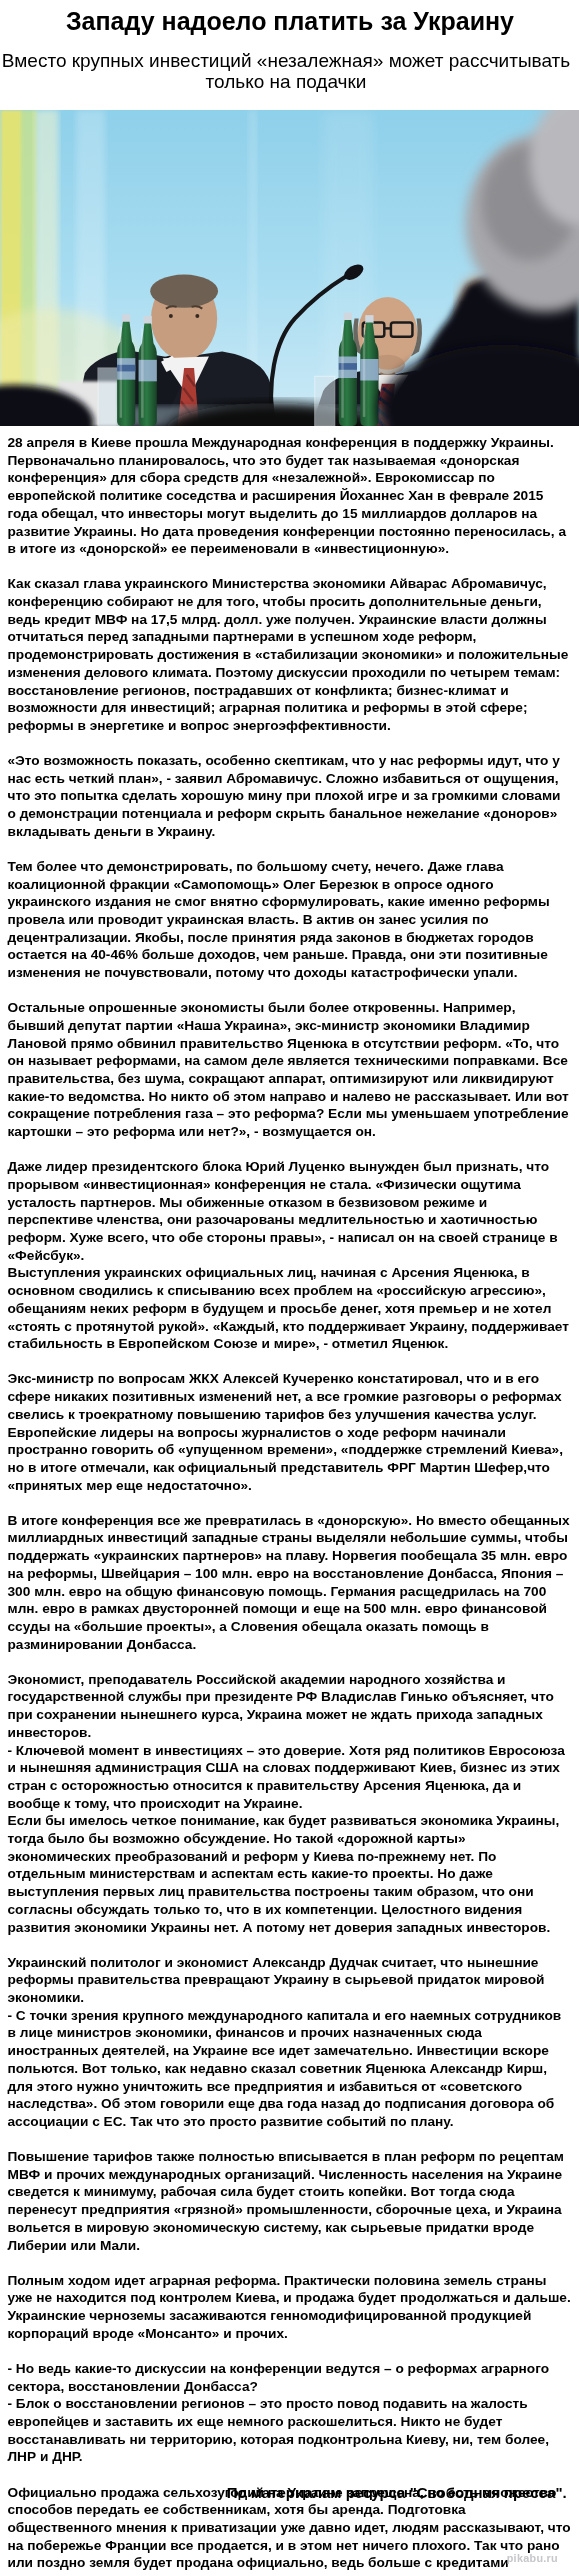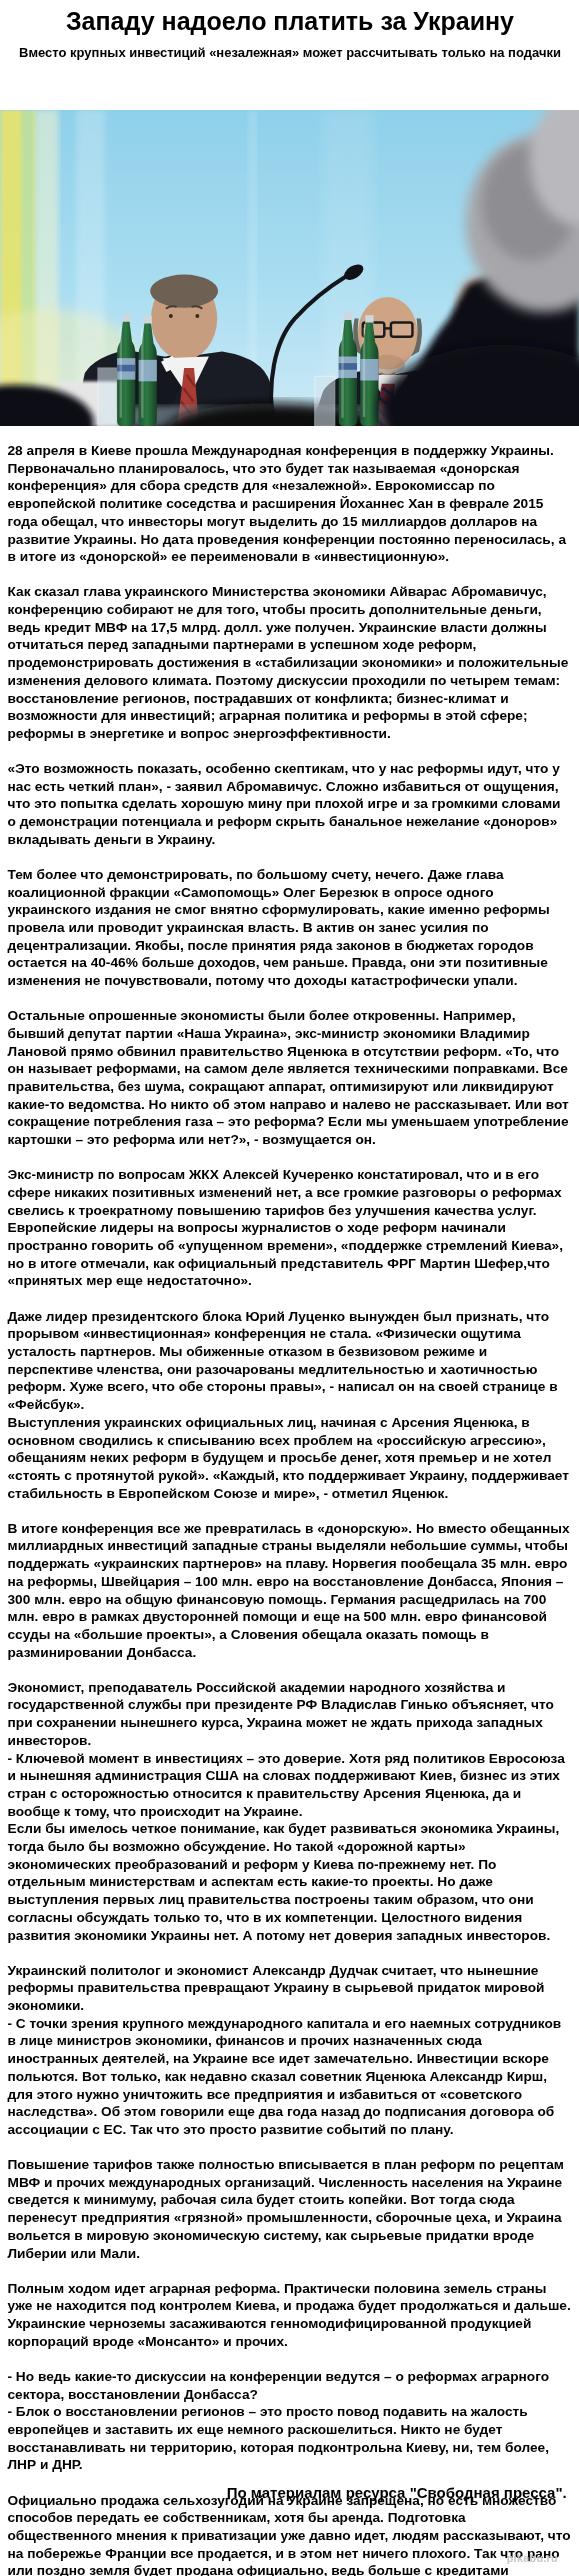--- a/index.html
+++ b/index.html
@@ -2,30 +2,30 @@
 <html style="font-size:13.3px"><head>
 <meta charset="utf-8">
 <style>
   html,body{margin:0;padding:0;background:#ffffff;}
   .page{
     width:580px;height:2576px;position:relative;overflow:hidden;
     background:#ffffff;color:#000;
     font-family:"Liberation Sans", sans-serif;
   }
   .header{height:110px;box-sizing:border-box;padding-top:5.8px;
-    display:flex;flex-direction:column;align-items:center;}
+    display:flex;flex-direction:column;}
   .title{font-size:25px;font-weight:bold;line-height:30px;text-align:center;}
-  .subtitle{font-size:13px;font-weight:bold;line-height:21px;text-align:center;
-    margin-top:6px;white-space:pre-line;max-width:572px;}
+  .subtitle{font-size:19px;font-weight:normal;line-height:21px;text-align:center;
+    margin-top:14px;white-space:pre-line;max-width:572px;}
   .photo-wrap{width:580px;height:316px;overflow:hidden;background:#a6d9ee;}
   .photo-wrap svg{display:block;}
   .article{padding:0 7.5px;margin-top:5.8px;font-size:13.7px;font-weight:bold;
     line-height:17.7px;text-align:left;}
   .para{margin:17.4px 0;white-space:pre-line;}
-  .para:first-child{margin-top:16px;}
+  .para:first-child{margin-top:8px;}
   .attribution{position:absolute;top:2484px;right:13.3px;
     font-size:15px;font-weight:bold;}
   .watermark{position:absolute;top:2552px;right:22px;font-size:10.8px;
     font-weight:bold;color:#c6c6cb;letter-spacing:0.3px;}
 </style>
 </head>
 <body>
 
 <div class="page">
 
@@ -155,24 +155,24 @@
       </g>
     </svg>
   </div>
 
   <div class="article">
       <p class="para">28 апреля в Киеве прошла Международная конференция в поддержку Украины. Первоначально планировалось, что это будет так называемая «донорская конференция» для сбора средств для «незалежной». Еврокомиссар по европейской политике соседства и расширения Йоханнес Хан в феврале 2015 года обещал, что инвесторы могут выделить до 15 миллиардов долларов на развитие Украины. Но дата проведения конференции постоянно переносилась, а в итоге из «донорской» ее переименовали в «инвестиционную».</p>
       <p class="para">Как сказал глава украинского Министерства экономики Айварас Абромавичус, конференцию собирают не для того, чтобы просить дополнительные деньги, ведь кредит МВФ на 17,5 млрд. долл. уже получен. Украинские власти должны отчитаться перед западными партнерами в успешном ходе реформ, продемонстрировать достижения в «стабилизации экономики» и положительные изменения делового климата. Поэтому дискуссии проходили по четырем темам: восстановление регионов, пострадавших от конфликта; бизнес-климат и возможности для инвестиций; аграрная политика и реформы в этой сфере; реформы в энергетике и вопрос энергоэффективности.</p>
       <p class="para">«Это возможность показать, особенно скептикам, что у нас реформы идут, что у нас есть четкий план», - заявил Абромавичус. Сложно избавиться от ощущения, что это попытка сделать хорошую мину при плохой игре и за громкими словами о демонстрации потенциала и реформ скрыть банальное нежелание «доноров» вкладывать деньги в Украину.</p>
       <p class="para">Тем более что демонстрировать, по большому счету, нечего. Даже глава коалиционной фракции «Самопомощь» Олег Березюк в опросе одного украинского издания не смог внятно сформулировать, какие именно реформы провела или проводит украинская власть. В актив он занес усилия по децентрализации. Якобы, после принятия ряда законов в бюджетах городов остается на 40-46% больше доходов, чем раньше. Правда, они эти позитивные изменения не почувствовали, потому что доходы катастрофически упали.</p>
       <p class="para">Остальные опрошенные экономисты были более откровенны. Например, бывший депутат партии «Наша Украина», экс-министр экономики Владимир Лановой прямо обвинил правительство Яценюка в отсутствии реформ. «То, что он называет реформами, на самом деле является техническими поправками. Все правительства, без шума, сокращают аппарат, оптимизируют или ликвидируют какие-то ведомства. Но никто об этом направо и налево не рассказывает. Или вот сокращение потребления газа – это реформа? Если мы уменьшаем употребление картошки – это реформа или нет?», - возмущается он.</p>
+      <p class="para">Даже лидер президентского блока Юрий Луценко вынужден был признать, что прорывом «инвестиционная» конференция не стала. «Физически ощутима усталость партнеров. Мы обиженные отказом в безвизовом режиме и перспективе членства, они разочарованы медлительностью и хаотичностью реформ. Хуже всего, что обе стороны правы», - написал он на своей странице в «Фейсбук».
+Выступления украинских официальных лиц, начиная с Арсения Яценюка, в основном сводились к списыванию всех проблем на «российскую агрессию», обещаниям неких реформ в будущем и просьбе денег, хотя премьер и не хотел «стоять с протянутой рукой». «Каждый, кто поддерживает Украину, поддерживает стабильность в Европейском Союзе и мире», - отметил Яценюк.</p>
       <p class="para">Экс-министр по вопросам ЖКХ Алексей Кучеренко констатировал, что и в его сфере никаких позитивных изменений нет, а все громкие разговоры о реформах свелись к троекратному повышению тарифов без улучшения качества услуг.
 Европейские лидеры на вопросы журналистов о ходе реформ начинали пространно говорить об «упущенном времени», «поддержке стремлений Киева», но в итоге отмечали, как официальный представитель ФРГ Мартин Шефер,что «принятых мер еще недостаточно».</p>
-      <p class="para">Даже лидер президентского блока Юрий Луценко вынужден был признать, что прорывом «инвестиционная» конференция не стала. «Физически ощутима усталость партнеров. Мы обиженные отказом в безвизовом режиме и перспективе членства, они разочарованы медлительностью и хаотичностью реформ. Хуже всего, что обе стороны правы», - написал он на своей странице в «Фейсбук».
-Выступления украинских официальных лиц, начиная с Арсения Яценюка, в основном сводились к списыванию всех проблем на «российскую агрессию», обещаниям неких реформ в будущем и просьбе денег, хотя премьер и не хотел «стоять с протянутой рукой». «Каждый, кто поддерживает Украину, поддерживает стабильность в Европейском Союзе и мире», - отметил Яценюк.</p>
       <p class="para">В итоге конференция все же превратилась в «донорскую». Но вместо обещанных миллиардных инвестиций западные страны выделяли небольшие суммы, чтобы поддержать «украинских партнеров» на плаву. Норвегия пообещала 35 млн. евро на реформы, Швейцария – 100 млн. евро на восстановление Донбасса, Япония – 300 млн. евро на общую финансовую помощь. Германия расщедрилась на 700 млн. евро в рамках двусторонней помощи и еще на 500 млн. евро финансовой ссуды на «большие проекты», а Словения обещала оказать помощь в разминировании Донбасса.</p>
       <p class="para">Экономист, преподаватель Российской академии народного хозяйства и государственной службы при президенте РФ Владислав Гинько объясняет, что при сохранении нынешнего курса, Украина может не ждать прихода западных инвесторов.
 - Ключевой момент в инвестициях – это доверие. Хотя ряд политиков Евросоюза и нынешняя администрация США на словах поддерживают Киев, бизнес из этих стран с осторожностью относится к правительству Арсения Яценюка, да и вообще к тому, что происходит на Украине.
 Если бы имелось четкое понимание, как будет развиваться экономика Украины, тогда было бы возможно обсуждение. Но такой «дорожной карты» экономических преобразований и реформ у Киева по-прежнему нет. По отдельным министерствам и аспектам есть какие-то проекты. Но даже выступления первых лиц правительства построены таким образом, что они согласны обсуждать только то, что в их компетенции. Целостного видения развития экономики Украины нет. А потому нет доверия западных инвесторов.</p>
       <p class="para">Украинский политолог и экономист Александр Дудчак считает, что нынешние реформы правительства превращают Украину в сырьевой придаток мировой экономики.
 - С точки зрения крупного международного капитала и его наемных сотрудников в лице министров экономики, финансов и прочих назначенных сюда иностранных деятелей, на Украине все идет замечательно. Инвестиции вскоре польются. Вот только, как недавно сказал советник Яценюка Александр Кирш, для этого нужно уничтожить все предприятия и избавиться от «советского наследства». Об этом говорили еще два года назад до подписания договора об ассоциации с ЕС. Так что это просто развитие событий по плану.</p>
       <p class="para">Повышение тарифов также полностью вписывается в план реформ по рецептам МВФ и прочих международных организаций. Численность населения на Украине сведется к минимуму, рабочая сила будет стоить копейки. Вот тогда сюда перенесут предприятия «грязной» промышленности, сборочные цеха, и Украина вольется в мировую экономическую систему, как сырьевые придатки вроде Либерии или Мали.</p>
       <p class="para">Полным ходом идет аграрная реформа. Практически половина земель страны уже не находится под контролем Киева, и продажа будет продолжаться и дальше. Украинские черноземы засаживаются генномодифицированной продукцией корпораций вроде «Монсанто» и прочих.</p>
       <p class="para">- Но ведь какие-то дискуссии на конференции ведутся – о реформах аграрного сектора, восстановлении Донбасса?
 - Блок о восстановлении регионов – это просто повод подавить на жалость европейцев и заставить их еще немного раскошелиться. Никто не будет восстанавливать ни территорию, которая подконтрольна Киеву, ни, тем более, ЛНР и ДНР.</p>

